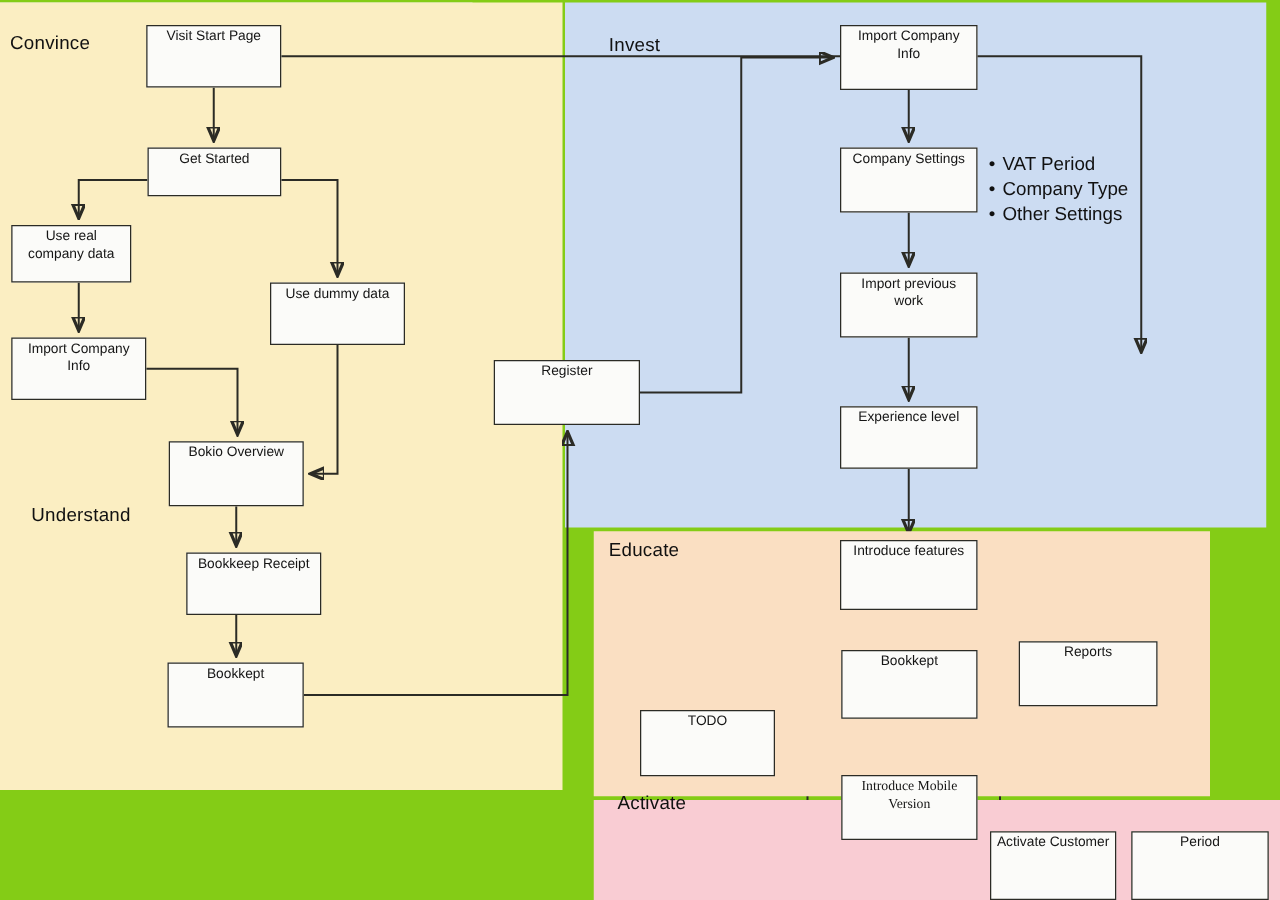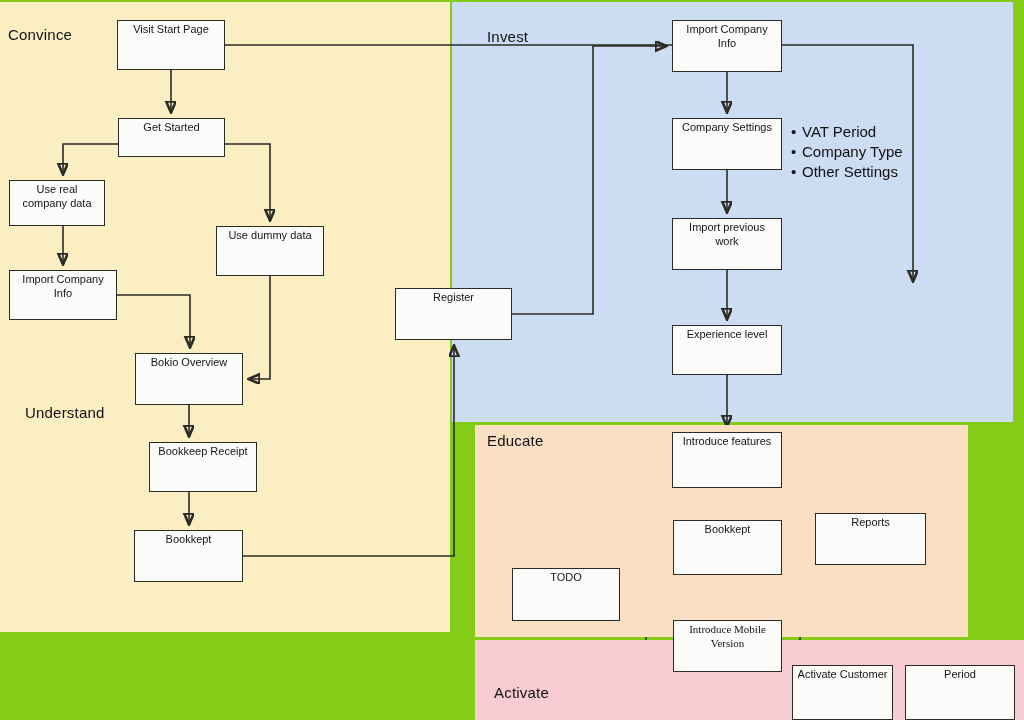--- a/index.html
+++ b/index.html
@@ -80,21 +80,21 @@
   <div id="regions">
       <div class="region" style="left: 0px; top: 2px; width: 378px; height: 125px; background: rgb(215, 232, 212); z-index: 2;"></div>
       <div class="region-label" style="left: 8px; top: 26px; z-index: 7;">Convince</div>
       <div class="region" style="left: 0px; top: 2px; width: 450px; height: 630px; background: rgb(251, 238, 194); z-index: 3;"></div>
       <div class="region-label" style="left: 25px; top: 404px; z-index: 7; text-align: right;">Understand</div>
       <div class="region" style="left: 452px; top: 2px; width: 561px; height: 420px; background: rgb(204, 220, 242); z-index: 4;"></div>
       <div class="region-label" style="left: 487px; top: 28px; z-index: 7;">Invest</div>
       <div class="region" style="left: 475px; top: 425px; width: 493px; height: 212px; background: rgb(250, 223, 194); z-index: 5;"></div>
       <div class="region-label" style="left: 487px; top: 432px; z-index: 7;">Educate</div>
       <div class="region" style="left: 475px; top: 640px; width: 549px; height: 80px; background: rgb(249, 204, 211); z-index: 6;"></div>
-      <div class="region-label" style="left: 494px; top: 684px; z-index: 7;">Activate</div>
+      <div class="region-label" style="left: 494px; top: 634px; z-index: 7;">Activate</div>
     </div>
 
   <svg class="edges" viewBox="0 0 1024 720" xmlns="http://www.w3.org/2000/svg">
     <defs>
       <marker id="arrowhead" markerWidth="8" markerHeight="8" refX="6.6" refY="3" orient="auto" markerUnits="strokeWidth">
         <path d="M0,0 L7,3 L0,6 z" fill="#2b2b25" stroke="none"></path>
       </marker>
     </defs>
     <g id="edge-paths">
         <path d="M171,70 L171,112" marker-end="url(#arrowhead)"></path>

